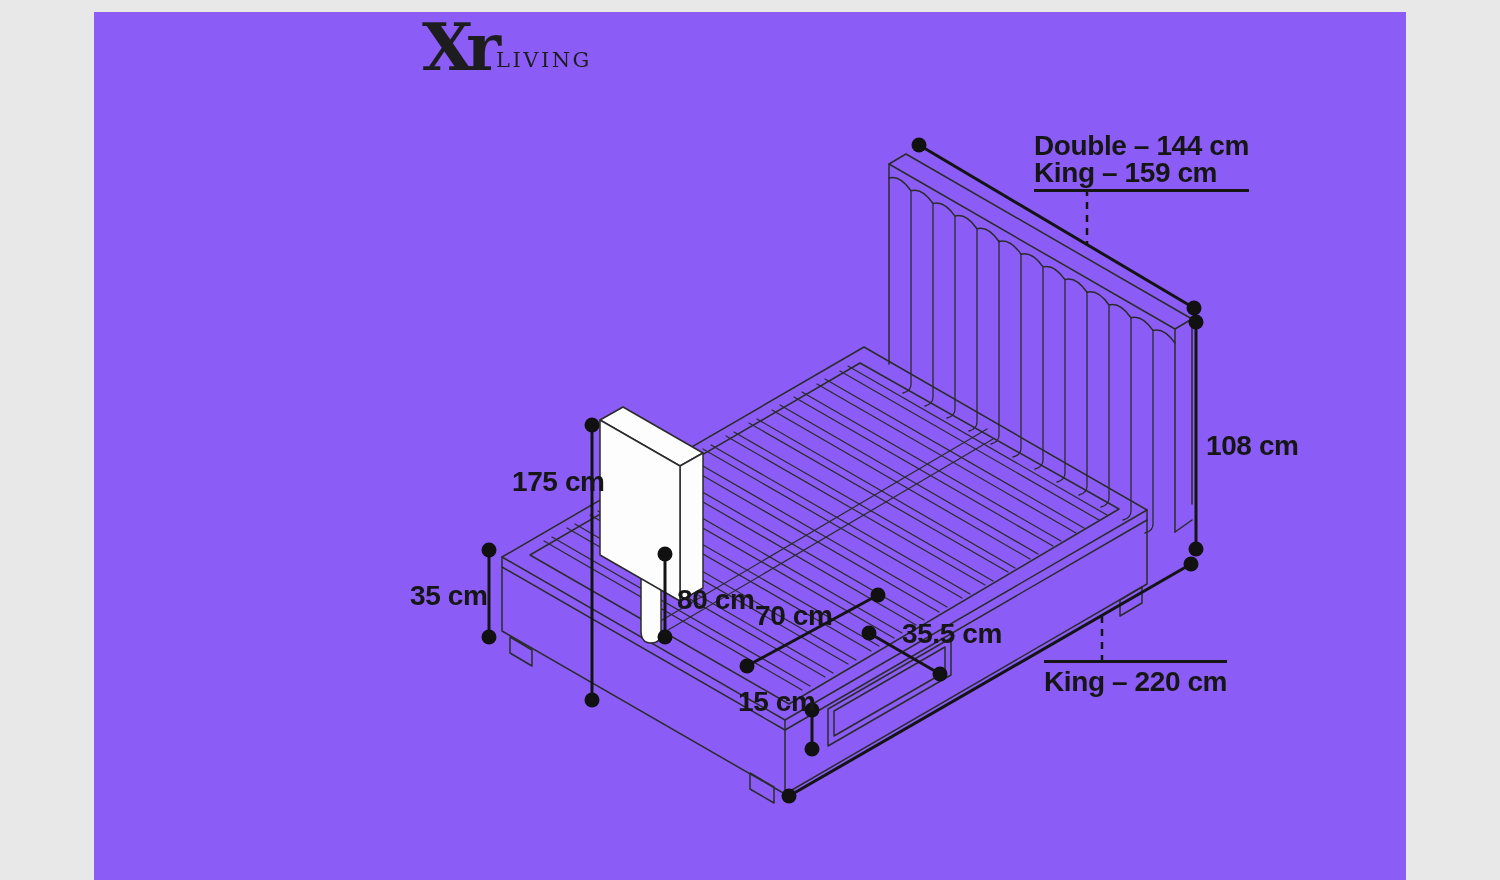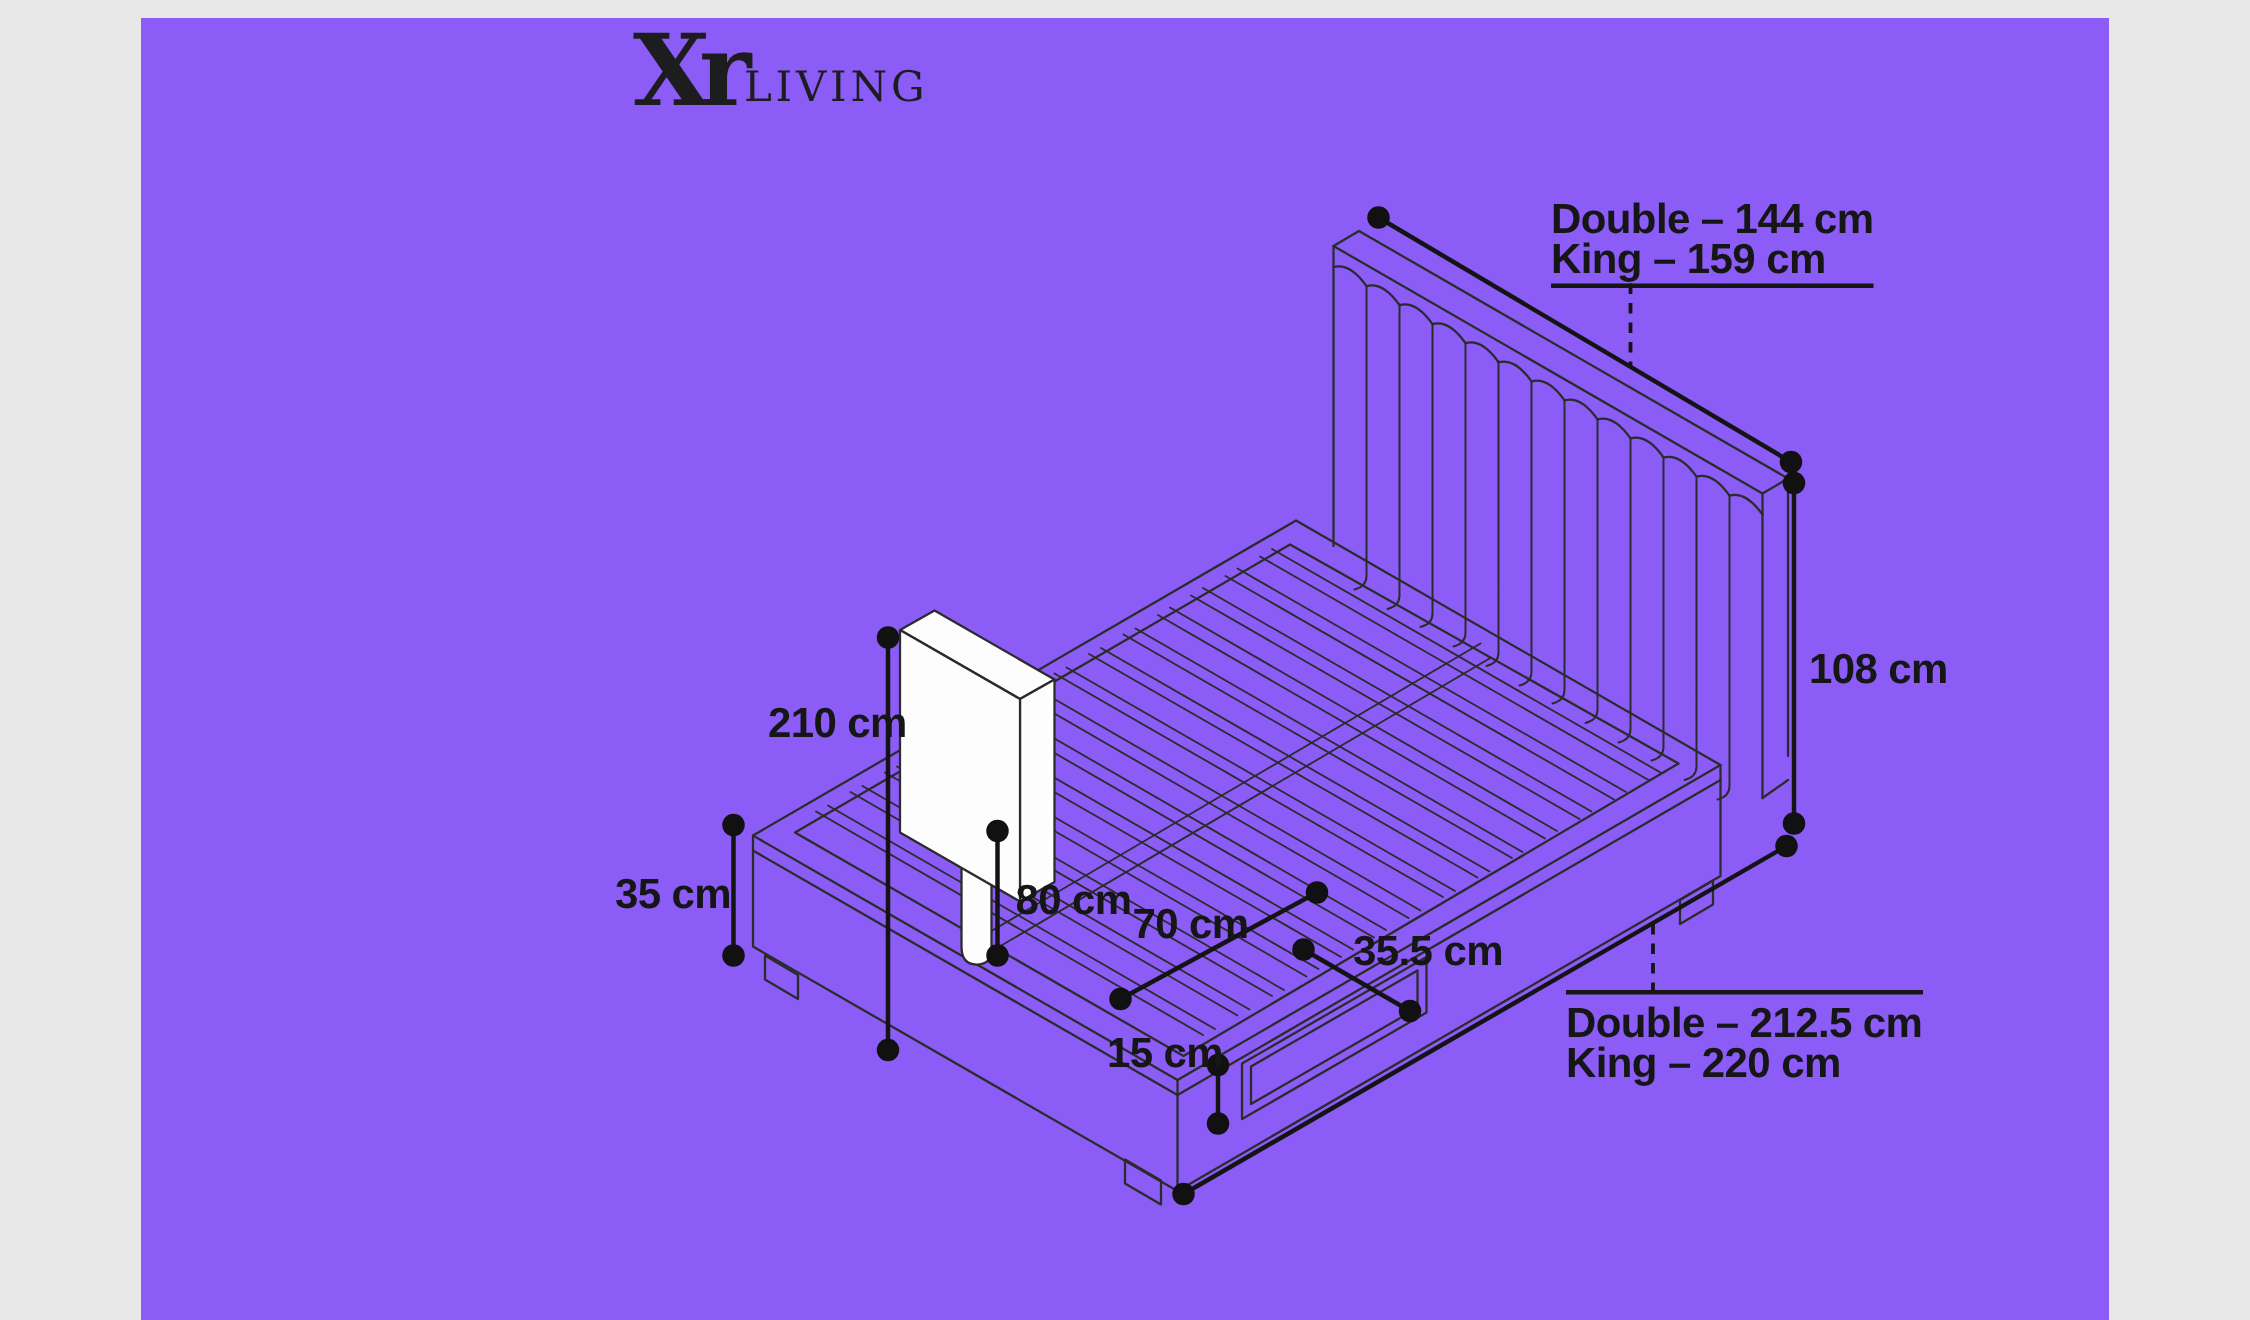--- a/index.html
+++ b/index.html
@@ -12,21 +12,21 @@
   .brand{
     position:absolute;left:328px;top:2px;display:flex;align-items:baseline;
     color:#1d1d1f;
   }
   .brand .xr{
     font-family:"DejaVu Serif","Liberation Serif",serif;
     font-weight:700;font-size:66px;line-height:66px;letter-spacing:-7px;
   }
   .brand .living{
     font-family:"DejaVu Serif","Liberation Serif",serif;
-    font-weight:400;font-size:28px;letter-spacing:2.5px;margin-left:2px;
+    font-weight:400;font-size:21px;letter-spacing:2.5px;margin-left:2px;
     position:relative;top:-3px;text-align:right;
   }
   
   .dim{
     position:absolute;color:#161616;font-weight:700;font-size:28px;
     line-height:27px;letter-spacing:-0.4px;white-space:nowrap;
   }
   .dim.two-line-under{border-bottom:3px solid #161616;padding-bottom:3px;}
   .dim.two-line-over{border-top:3px solid #161616;padding-top:5px;}
   
@@ -162,31 +162,30 @@
     <span class="living">LIVING</span>
   </div>
 
   <div class="dim two-line-under" style="left:940px;top:120px;min-width:172px;">
     <div>Double – 144 cm</div>
     <div>King – 159 cm</div>
   </div>
 
   <div class="dim" style="left:1112px;top:420px;">108 cm</div>
 
-  <div class="dim" style="left:418px;top:456px;">210 cm</div>
+  <div class="dim" style="left:418px;top:456px;">175 cm</div>
 
   <div class="dim" style="left:316px;top:570px;text-align:right;">35 cm</div>
 
   <div class="dim" style="left:583px;top:574px;">80 cm</div>
 
   <div class="dim" style="left:661px;top:590px;">70 cm</div>
 
   <div class="dim" style="left:808px;top:608px;">35.5 cm</div>
 
   <div class="dim" style="left:644px;top:676px;">15 cm</div>
 
   <div class="dim two-line-over" style="left:950px;top:648px;min-width:164px;">
-    <div>Double – 212.5 cm</div>
     <div>King – 220 cm</div>
   </div>
 
 
 </div>
 
 </body></html>

